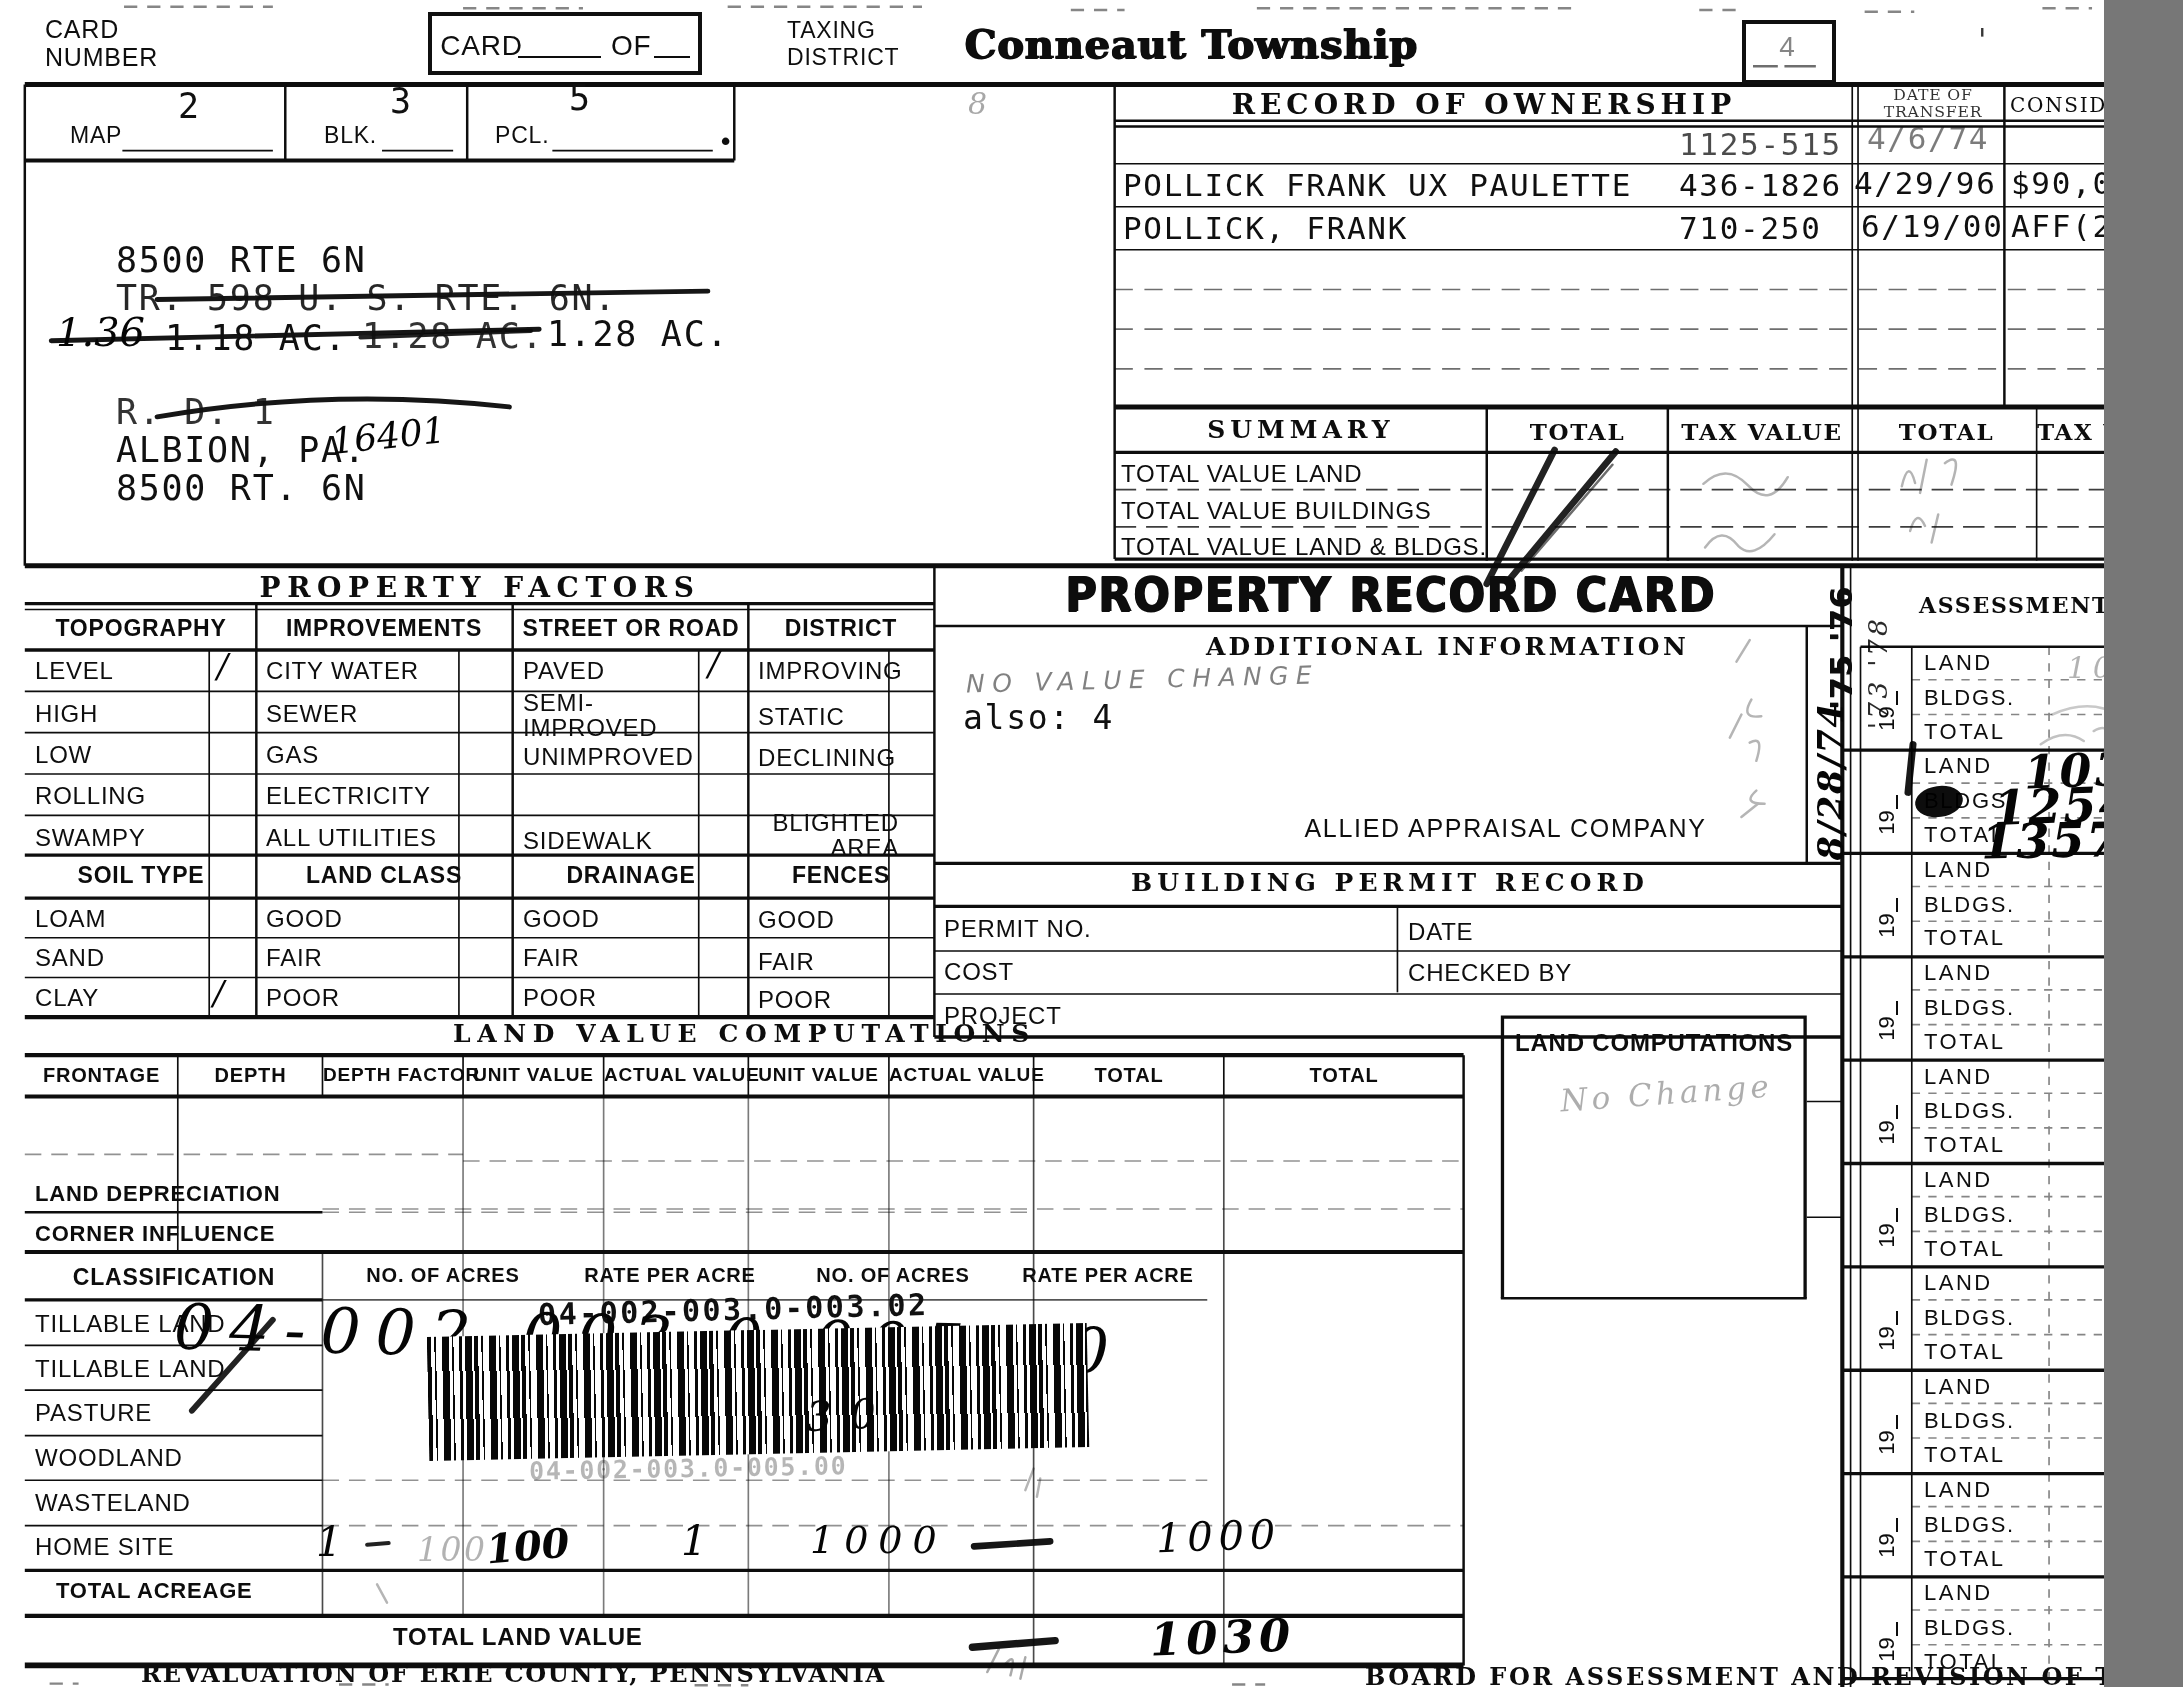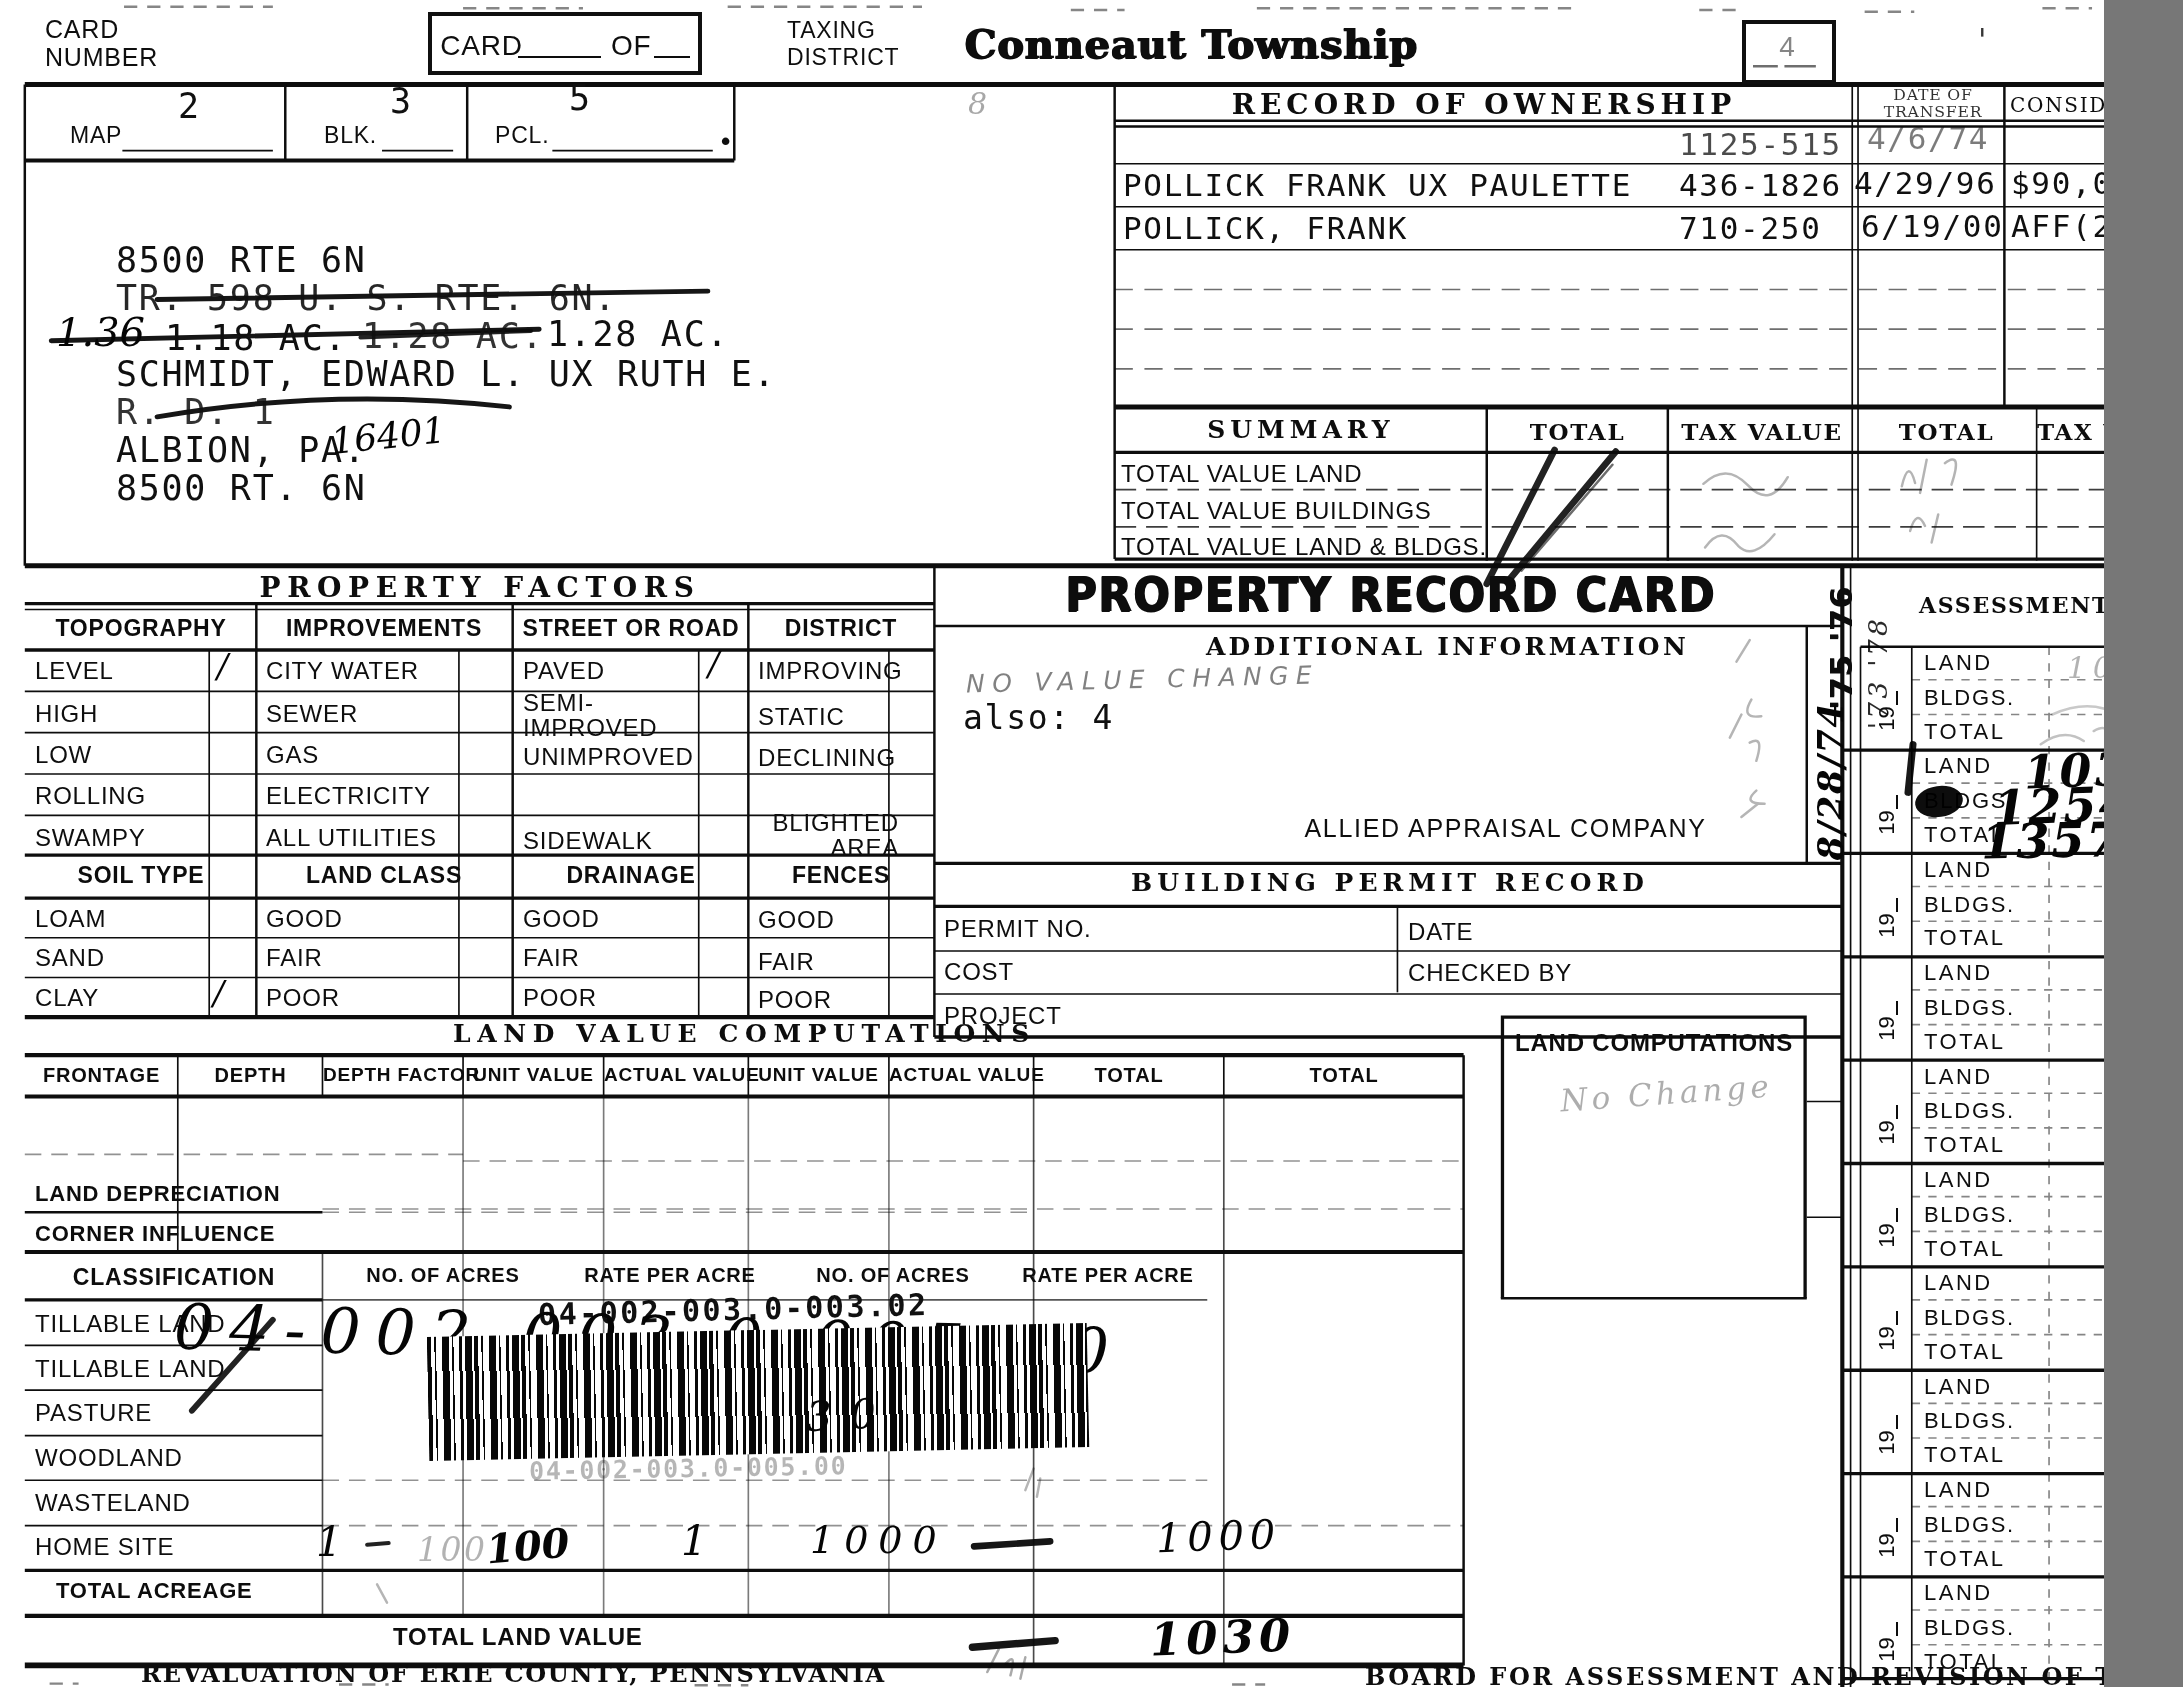--- a/index.html
+++ b/index.html
@@ -175,21 +175,20 @@
   <div class="s type" style="left:569px;top:78px;font-size:35px;">5</div>
   <div class="s flbl" style="left:721px;top:126px;font-size:26.5px;font-weight:bold;">•</div>
   <div class="s hand" style="left:968px;top:86px;font-size:30px;opacity:.35;">8</div>
 
   <div class="s type" style="left:116px;top:240px;font-size:35px;">8500 RTE 6N</div>
   <div class="s type" style="left:116px;top:278px;font-size:35px;opacity:.9;">TR. 598 U. S. RTE. 6N.</div>
   <div class="s hand" style="left:56px;top:309px;font-size:40px;">1.36</div>
   <div class="s type" style="left:165px;top:318px;font-size:35px;">1.18 AC.</div>
   <div class="s type" style="left:362px;top:316px;font-size:35px;opacity:.85;">1.28 AC.</div>
   <div class="s type" style="left:547px;top:314px;font-size:35px;">1.28 AC.</div>
-  <div class="s type" style="left:116px;top:354px;font-size:35px;">SCHMIDT, EDWARD L. UX RUTH E.</div>
   <div class="s type" style="left:116px;top:392px;font-size:35px;opacity:.85;">R. D. 1</div>
   <div class="s type" style="left:116px;top:430px;font-size:35px;">ALBION, PA.</div>
   <div class="s hand" style="left:331px;top:415px;font-size:36px;transform:rotate(-6deg);">16401</div>
   <div class="s type" style="left:116px;top:468px;font-size:35px;">8500 RT. 6N</div>
 
   <div class="s stamp ctr" style="left:1115px;top:88px;width:738px;font-size:28px;letter-spacing:5px;">RECORD OF OWNERSHIP</div>
   <div class="s stamp ctr wrap" style="left:1865px;top:86px;width:136px;font-size:15.7px;line-height:17.4px;letter-spacing:0.8px;font-weight:normal;opacity:.85;">DATE OF TRANSFER</div>
   <div class="s stamp ctr" style="left:2010px;top:93px;width:174px;font-size:20px;letter-spacing:1.7px;font-weight:normal;">CONSIDERATION</div>
 
   <div class="s type" style="left:1679px;top:126px;font-size:31px;opacity:.75;">1125-515</div>

